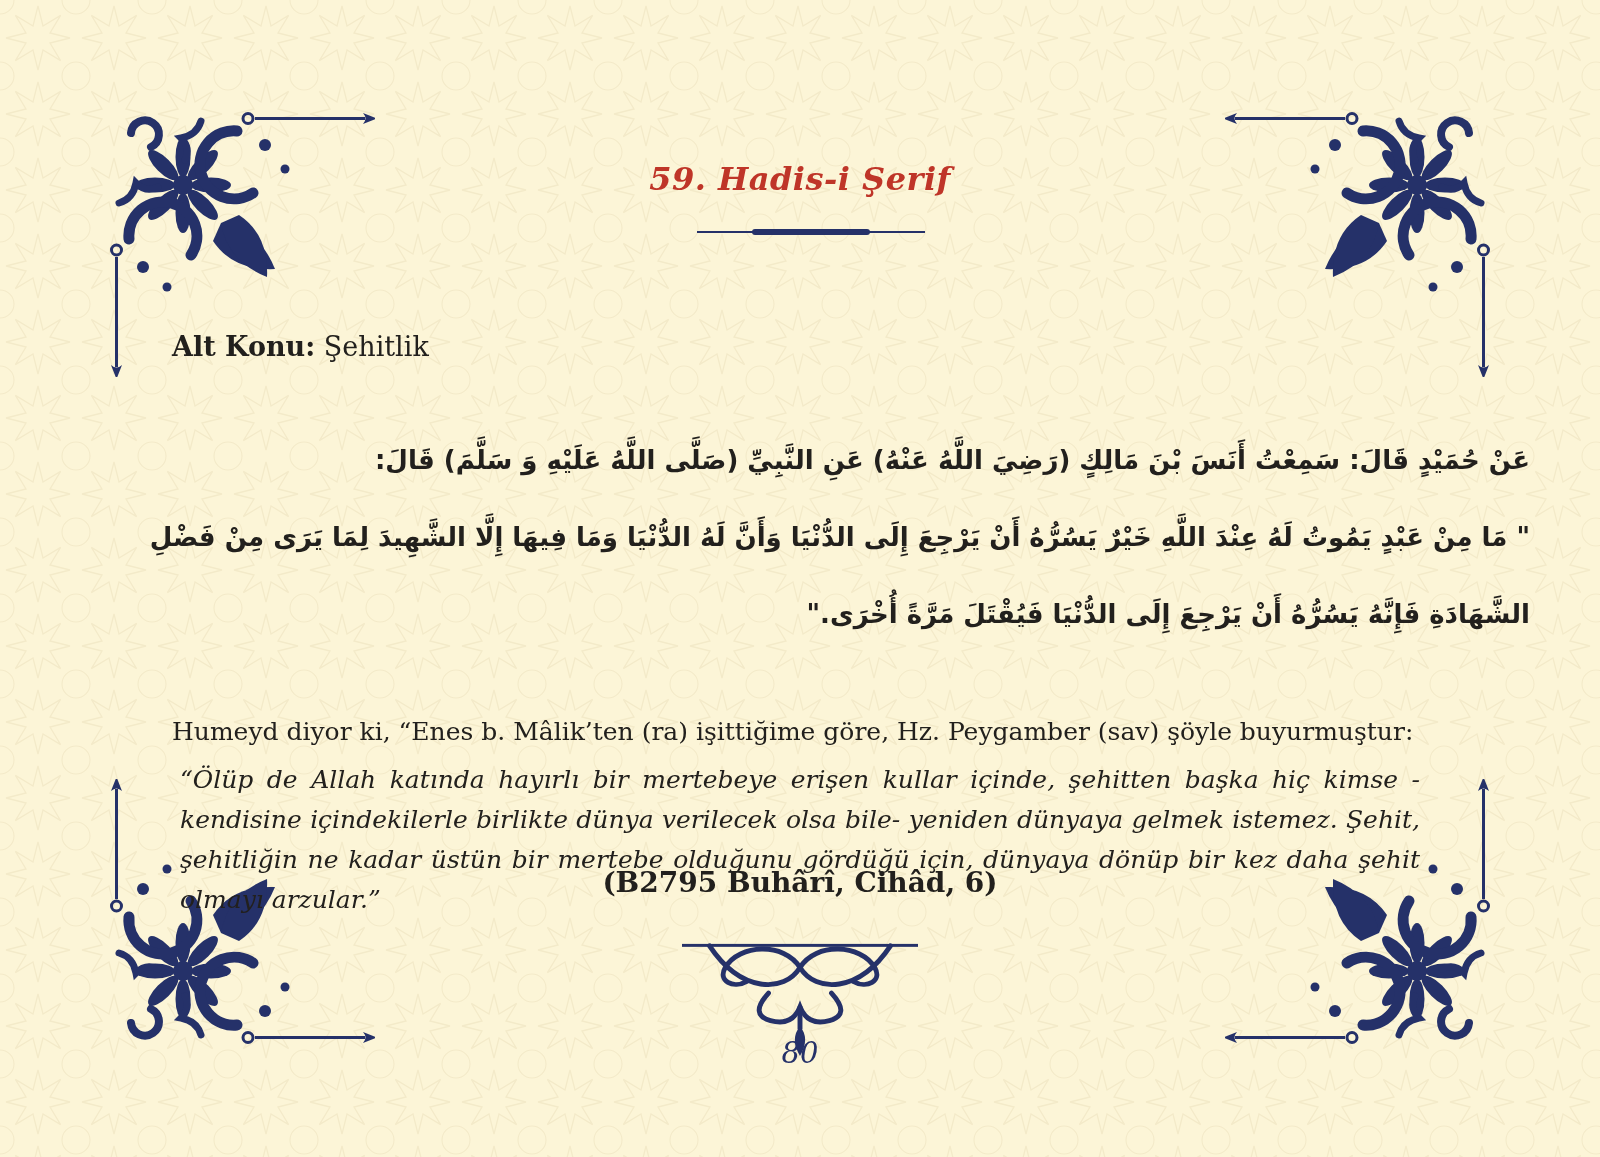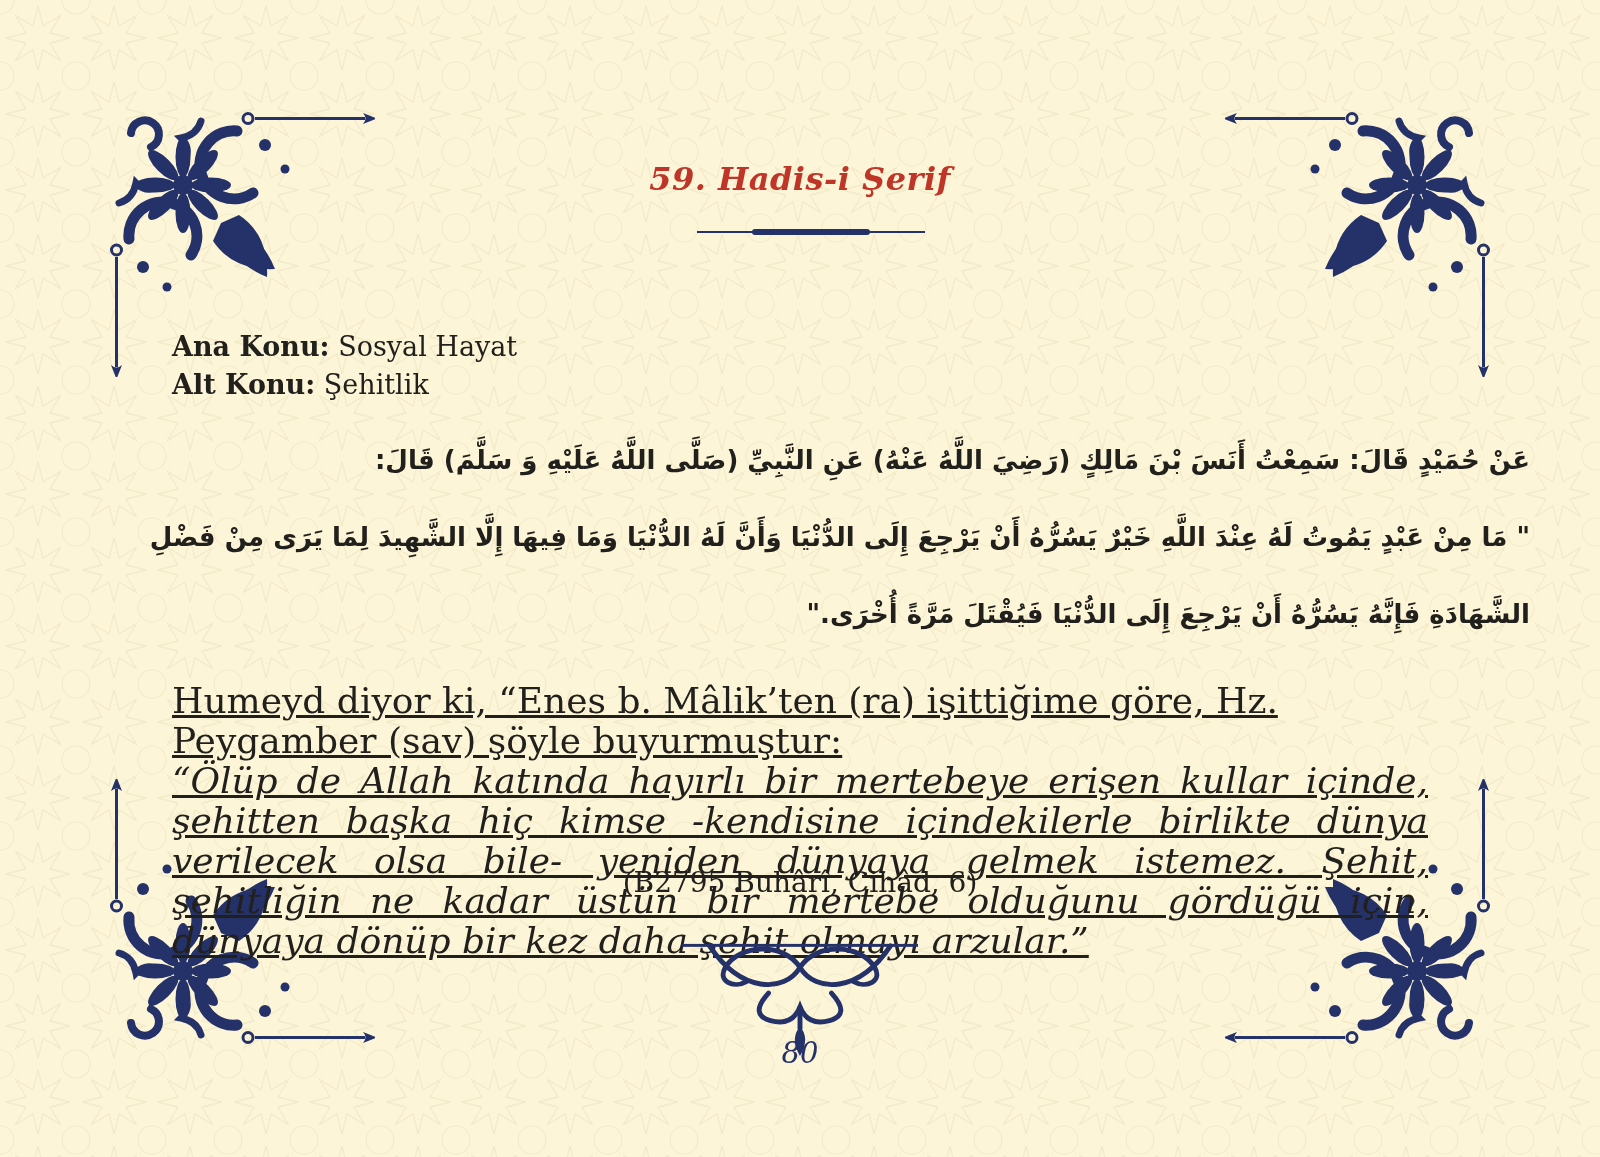--- a/index.html
+++ b/index.html
@@ -59,34 +59,34 @@
     font-size: 26px;
     color: #22201d;
   }
   .arabic .aline {
     line-height: 48px;
     margin-bottom: 29px;
     white-space: nowrap;
   }
 
   .turkish {
-    left: 172px; width: 1256px; top: 681px;
-    font-size: 36px; line-height: 40px; text-decoration: underline;
+    left: 172px; width: 1256px; top: 712px;
+    font-size: 25px; line-height: 40px;
   }
   .turkish .intro { margin: 0; }
   .turkish .quote {
-    margin: 0;
+    margin: 8px;
     font-style: italic;
     text-align: justify;
   }
 
   .citation {
     top: 866px; left: 0; width: 100%;
     text-align: center;
-    font-size: 28px; font-weight: normal;
+    font-size: 28px; font-weight: bold;
   }
 
   .flourish {
     top: 938px; left: 680px; width: 240px; height: 118px;
     color: #253169;
   }
 
   .pageno {
     top: 1036px; left: 0; width: 100%;
     text-align: center;
@@ -167,21 +167,20 @@
   </svg>
 
 <div class="layer title">59. Hadis-i Şerif</div>
 
 <div class="layer divider">
   <div class="thin"></div>
   <div class="thick"></div>
 </div>
 
 <div class="layer topics">
-  <div><b>Ana Konu:</b><span> Sosyal Hayat</span></div>
   <div><b>Alt Konu:</b><span> Şehitlik</span></div>
 </div>
 
 <div class="layer arabic" dir="rtl" lang="ar">
   <div class="aline">عَنْ حُمَيْدٍ قَالَ: سَمِعْتُ أَنَسَ بْنَ مَالِكٍ (رَضِيَ اللَّهُ عَنْهُ) عَنِ النَّبِيِّ (صَلَّى اللَّهُ عَلَيْهِ وَ سَلَّمَ) قَالَ:</div>
   <div class="aline">" مَا مِنْ عَبْدٍ يَمُوتُ لَهُ عِنْدَ اللَّهِ خَيْرٌ يَسُرُّهُ أَنْ يَرْجِعَ إِلَى الدُّنْيَا وَأَنَّ لَهُ الدُّنْيَا وَمَا فِيهَا إِلَّا الشَّهِيدَ لِمَا يَرَى مِنْ فَضْلِ</div>
   <div class="aline">الشَّهَادَةِ فَإِنَّهُ يَسُرُّهُ أَنْ يَرْجِعَ إِلَى الدُّنْيَا فَيُقْتَلَ مَرَّةً أُخْرَى."</div>
 </div>
 
 <div class="layer turkish">

